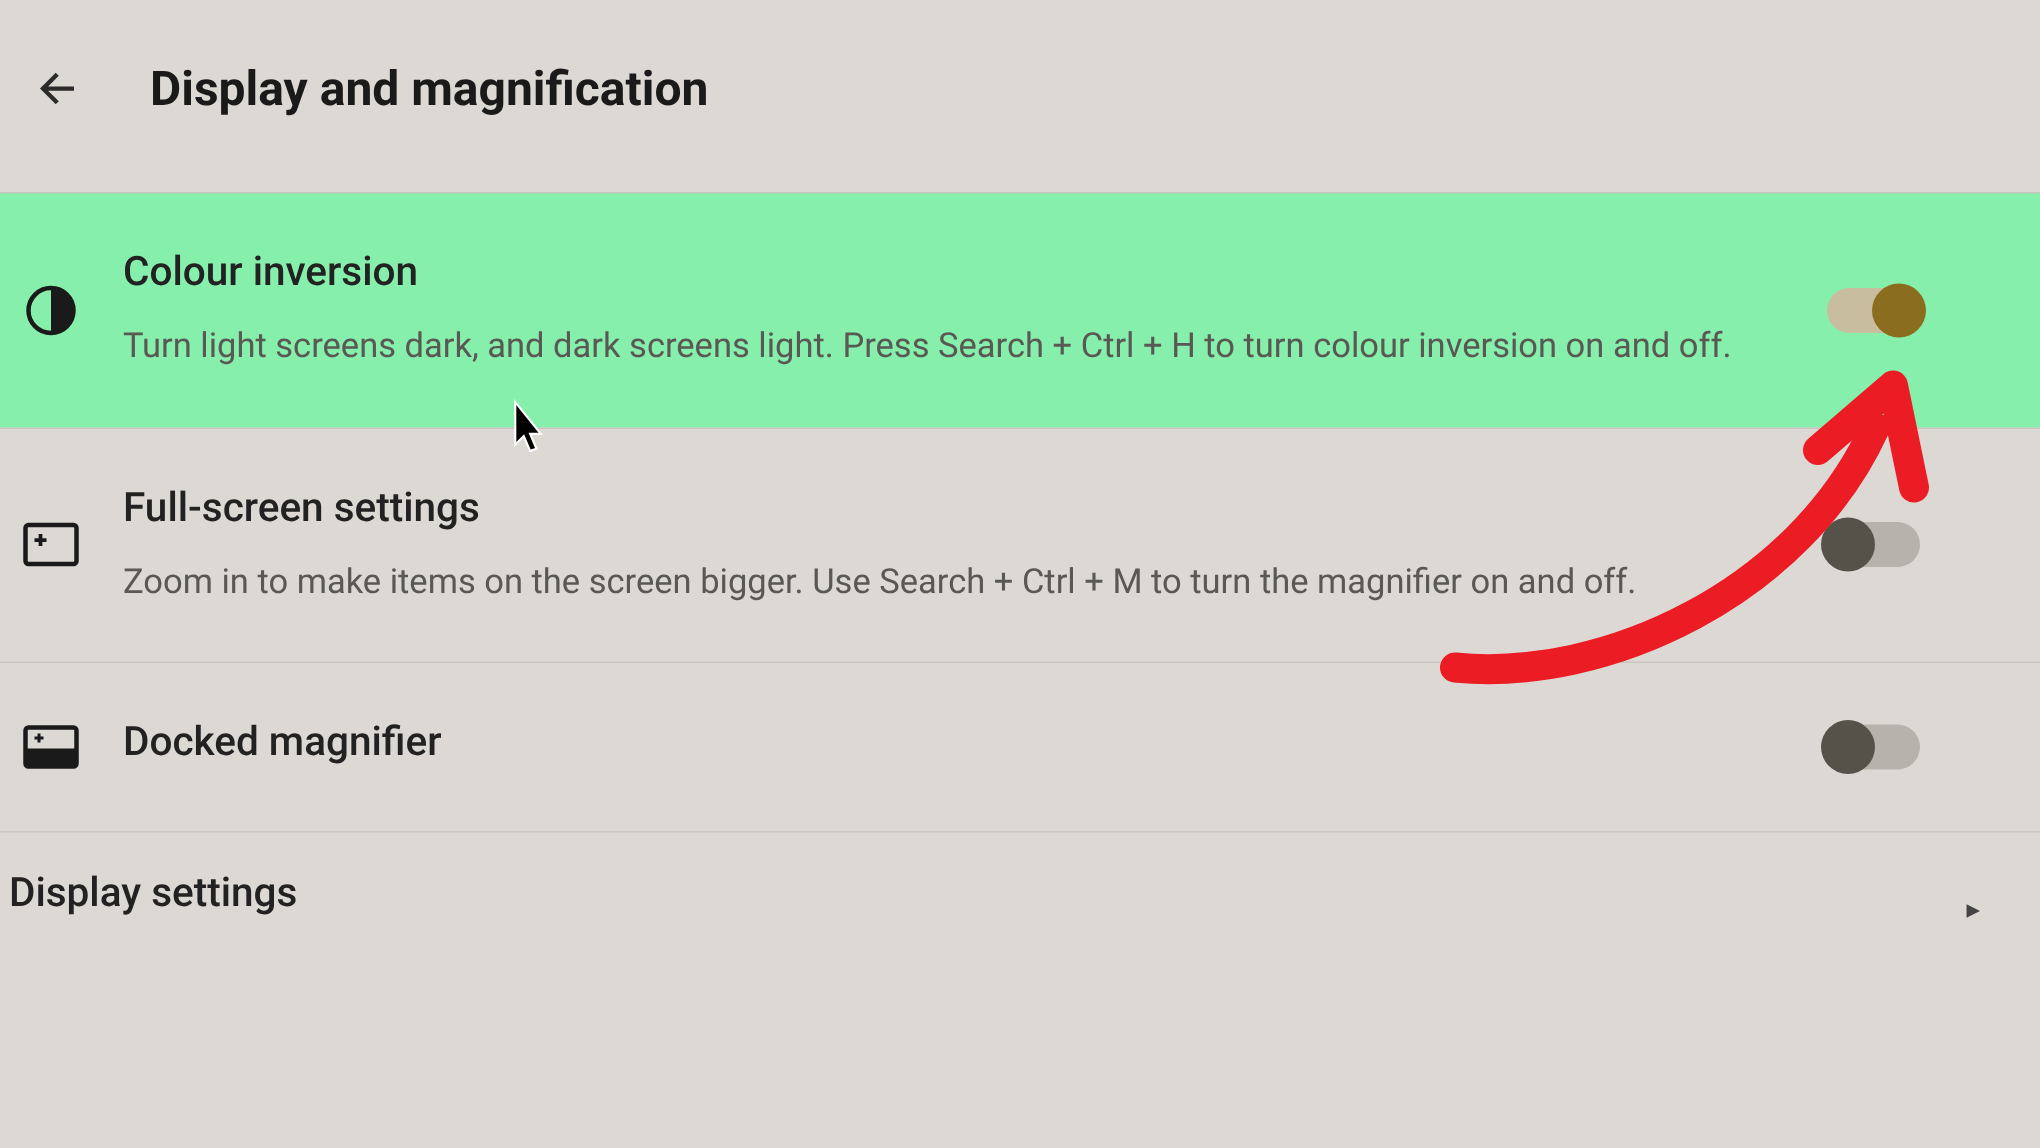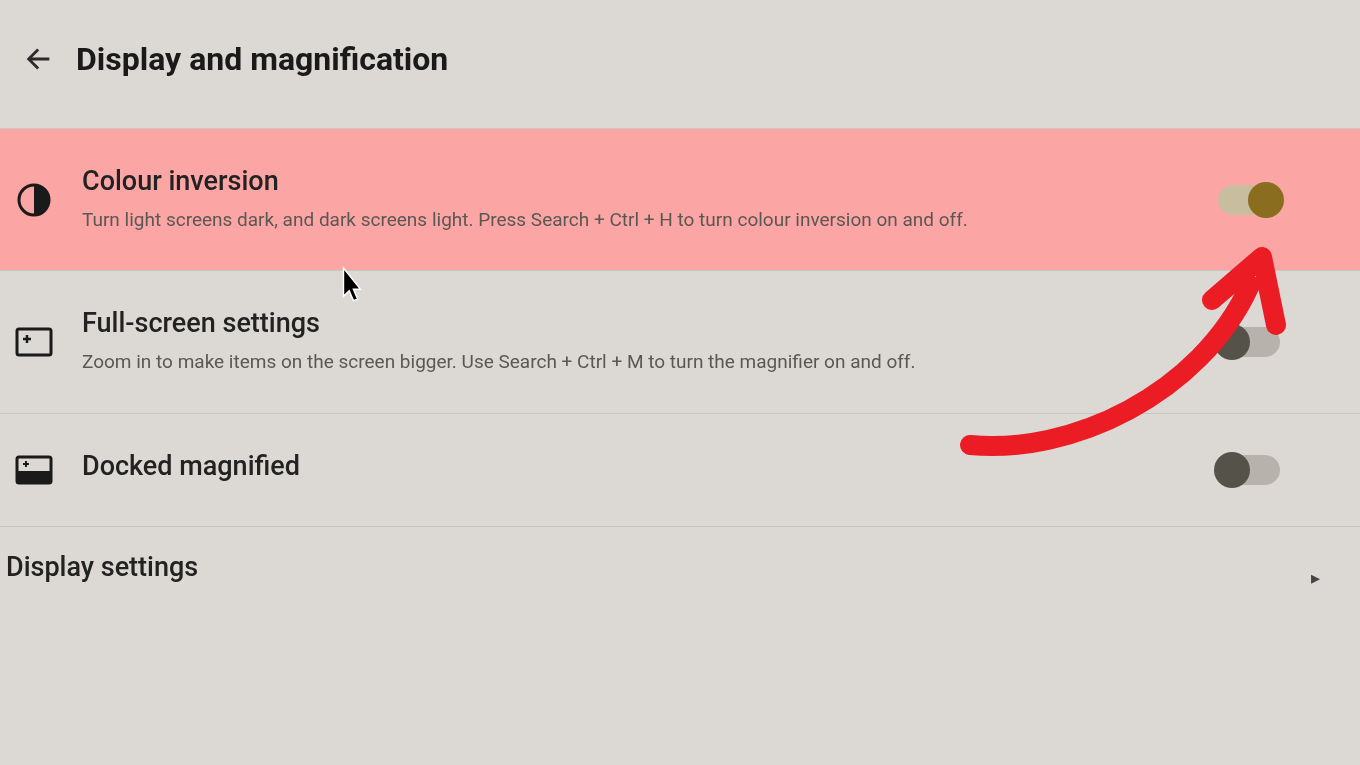--- a/index.html
+++ b/index.html
@@ -13,21 +13,21 @@
   }
   .page {
     width: 100%;
     height: 100%;
     position: relative;
   }
   .header {
     display: flex;
     align-items: center;
     padding: 40px 20px 50px 20px;
-    gap: 20px;
+    gap: 44px;
   }
   .back-arrow {
     width: 36px;
     height: 36px;
     display:flex;
     align-items:center;
     justify-content:center;
     cursor:pointer;
   }
   .page-title {
@@ -38,44 +38,45 @@
 
   .row {
     display: flex;
     align-items: center;
     padding: 36px 20px 36px 12px;
     border-top: 1px solid #c9c5bf;
     gap: 26px;
     position: relative;
   }
   .row.hovered {
-    background: #fca5a5;
+    background: #86efac;
   }
   .row-icon {
     width: 44px;
     display:flex;
     align-items:center;
     justify-content:center;
     flex-shrink:0;
   }
   .row-text {
     flex: 1;
     padding-right: 20px;
     max-width: 1110px;
   }
   .row-title {
     font-size: 27px;
     font-weight: 500;
     color: #222;
     margin-bottom: 8px;
   }
   .row-desc {
-    font-size: 19px;
+    font-size: 23px;
     color: #5a5853;
     line-height: 1.55;
+    margin-top: 16px;
   }
   .toggle {
     width: 62px;
     height: 30px;
     border-radius: 16px;
     position: relative;
     flex-shrink:0;
     margin-right: 30px;
   }
   .toggle .knob {
@@ -182,21 +183,21 @@
   <div class="row">
     <div class="row-icon">
       <svg width="38" height="30" viewBox="0 0 38 30">
         <rect x="2" y="2" width="34" height="26" rx="2" fill="none" stroke="#1a1a1a" stroke-width="3"></rect>
         <rect x="2" y="16" width="34" height="12" fill="#1a1a1a"></rect>
         <line x1="8" y1="9" x2="14" y2="9" stroke="#1a1a1a" stroke-width="2"></line>
         <line x1="11" y1="6" x2="11" y2="12" stroke="#1a1a1a" stroke-width="2"></line>
       </svg>
     </div>
     <div class="row-text">
-      <div class="row-title">Docked magnified</div>
+      <div class="row-title">Docked magnifier</div>
     </div>
     <div class="toggle off">
       <div class="knob"></div>
     </div>
   </div>
 
   <div class="link-row">
     <div class="link-title">Display settings</div>
 
     <div class="chevron">▸</div>

